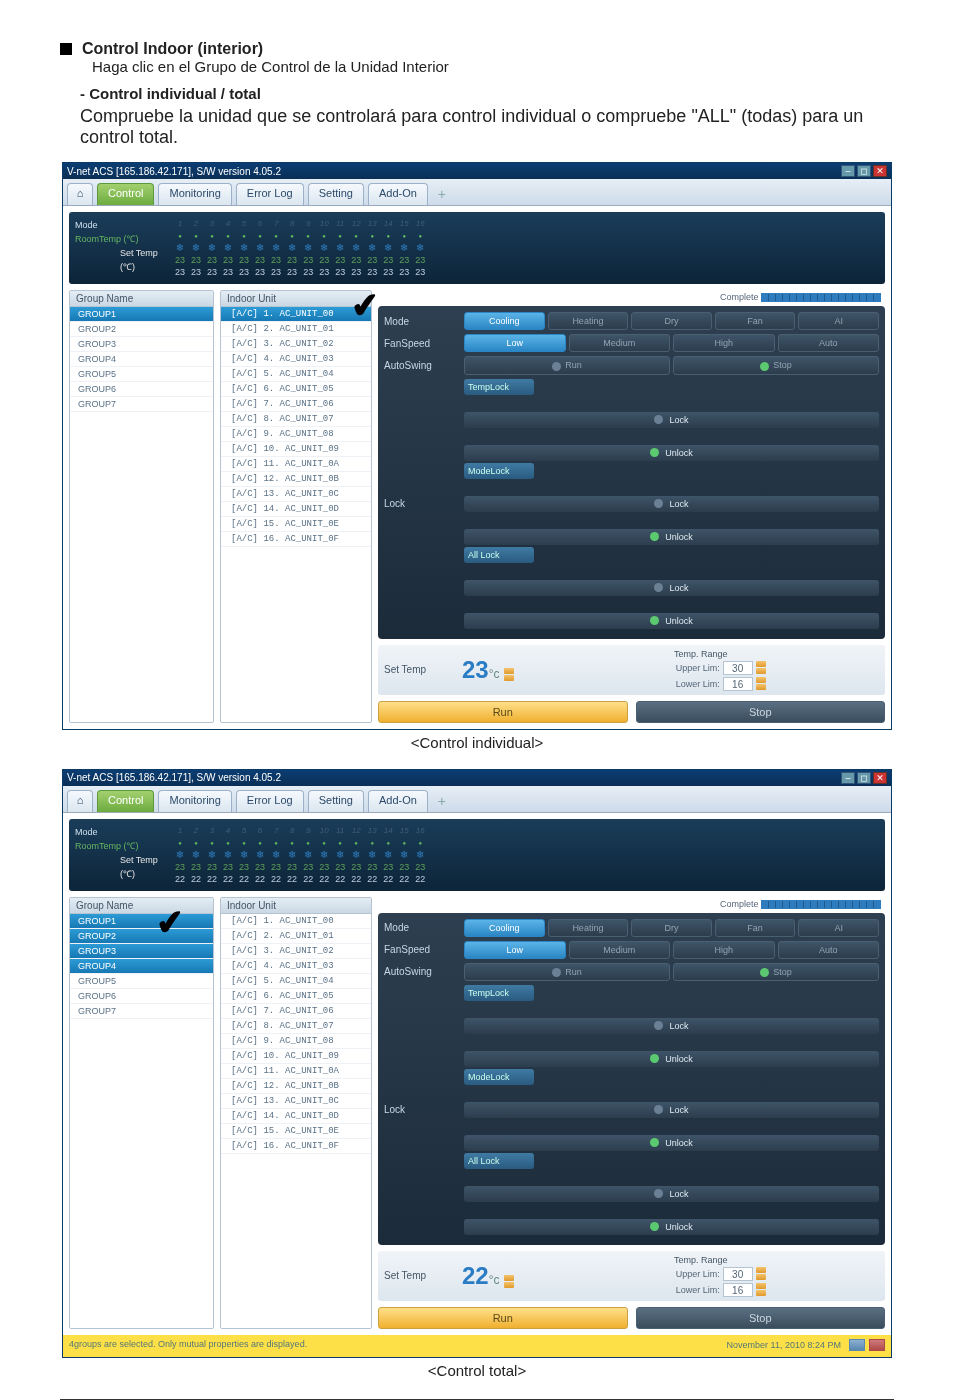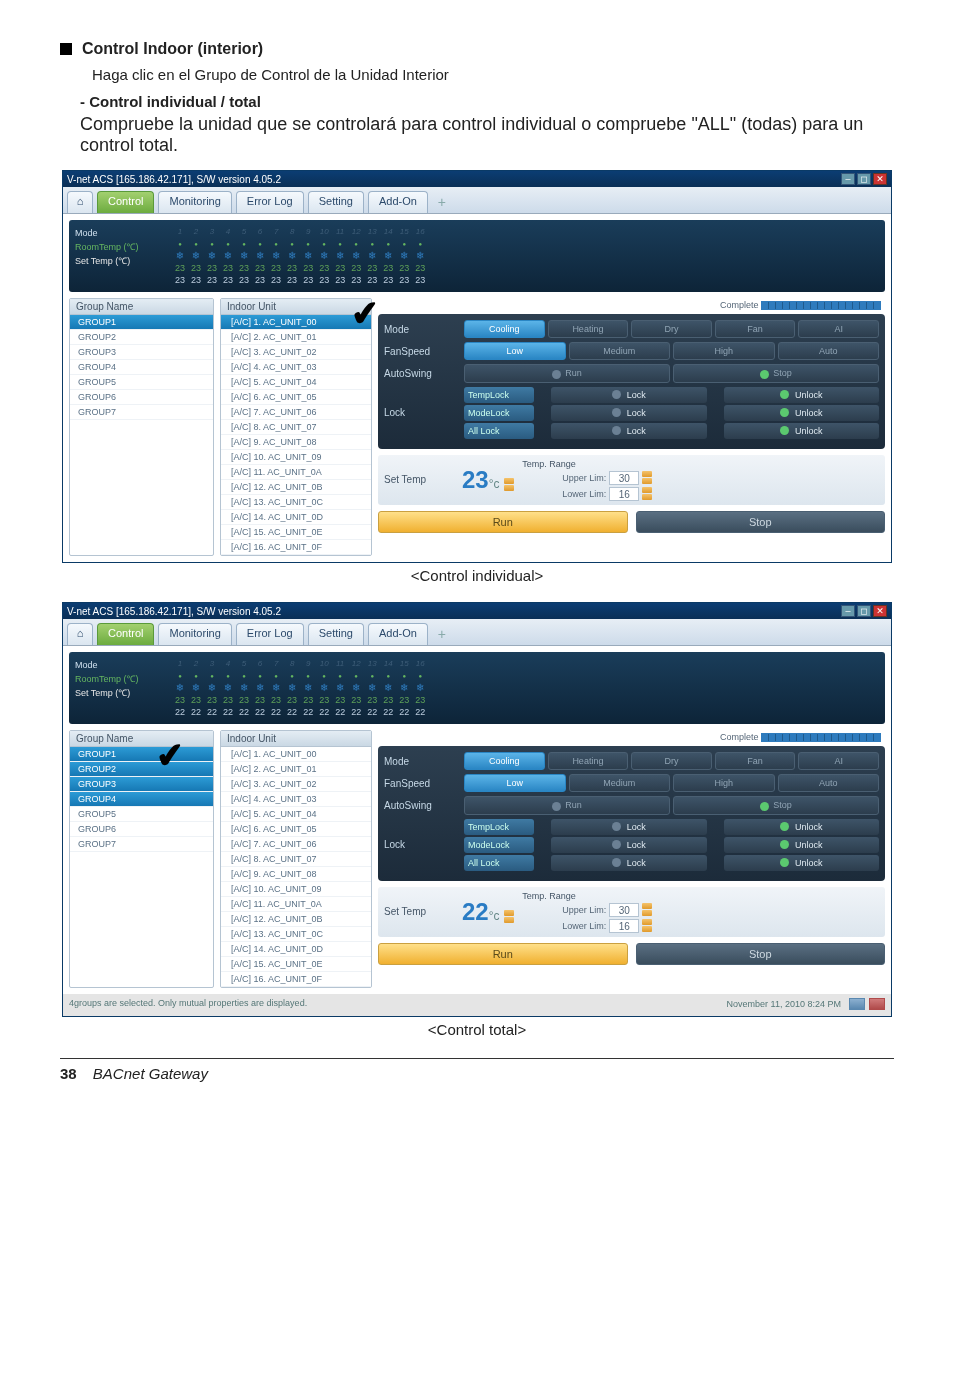--- a/index.html
+++ b/index.html
@@ -14,39 +14,39 @@
   .page {
     padding: 40px 60px 20px 60px;
   }
   .header-section {
     font-style: italic;
     font-size: 15px;
     border-bottom: 1px solid #333;
     padding-bottom: 4px;
     margin-bottom: 50px;
   }
-  .heading-block { margin-bottom: 8px; }
+  .heading-block { margin-bottom: 0; }
   .heading-square {
     display: inline-block;
     width: 12px; height: 12px;
     background: #000;
     vertical-align: middle;
     margin-right: 6px;
   }
   .heading-text { font-weight: bold; font-size: 16px; vertical-align: middle; }
   .sub-text { margin-left: 32px; margin-bottom: 10px; font-size: 15px; }
   .sub-bold { font-weight: bold; margin-left: 20px; font-size: 15px; margin-bottom: 4px; }
   .sub-desc { margin-left: 20px; font-size: 18px; margin-bottom: 14px; }
 
   
   .app-window {
     width: 830px;
     margin: 6px auto 4px auto;
     border: 1px solid #0a3a66;
-    background: #e5e5e5;
+    background: #fde047;
     font-size: 10px;
   }
   .titlebar {
     background: linear-gradient(#0b3d73, #0a2f56);
     color: #fff;
     padding: 2px 4px;
     display: flex;
     justify-content: space-between;
     align-items: center;
     font-size: 10px;
@@ -83,21 +83,21 @@
     padding:6px;
     display:flex;
     color:#c6d8e6;
     margin-bottom:6px;
     font-size:9px;
   }
   .overview-labels { width:100px; }
   .overview-labels div { line-height:14px; }
   .ov-row-label.m { color:#cfe0ee; }
   .ov-row-label.r { color:#64b560; }
-  .ov-row-label.s { color:#e6e6e6; }
+  .ov-row-label.s { color:#e6e6e6;margin-left:45px; }
   .overview-units { display:flex; flex:1; gap:6px; }
   .ov-unit { text-align:center; line-height:12px; }
   .ov-num { color:#3e5d78; font-style:italic; font-size:8px;}
   .ov-dot { color:#64b560; font-size:6px; }
   .ov-icon { color:#2e7bbd; font-size:10px; }
   .ov-r { color:#5ea058; font-size:9px;}
   .ov-s { color:#bcd; font-size:9px;}
 
   .main-row { display:flex; gap:6px; }
   .panel-box { border:1px solid #b5c4d2; border-radius:2px; }
@@ -106,21 +106,21 @@
     color:#456; font-size:10px;
     padding:2px 6px;
     border-bottom:1px solid #b5c4d2;
   }
   .group-panel { width:145px; }
   .group-list { list-style:none; }
   .group-list li { padding:2px 8px; font-size:9px; color:#5a7186; border-bottom:1px solid #eef2f6;}
   .group-list li.sel { background: linear-gradient(#2c9bd6,#1678b4); color:#fff; }
 
   .unit-panel { width:152px; position:relative; }
-  .unit-list { list-style:none; }
+  .unit-list { list-style:none;font-family:Liberation Mono, monospace; }
   .unit-list li { padding:2px 10px; font-size:9px; color:#5a7186; border-bottom:1px solid #eef2f6;}
   .unit-list li.sel { background: linear-gradient(#2c9bd6,#1678b4); color:#fff; }
   .checkmark {
     position:absolute; top:-6px; right:-8px;
     font-size:34px; color:#000; font-weight:bold;
     transform: rotate(-5deg);
   }
   .group-panel { position:relative; }
   .group-panel .checkmark-g { position:absolute; top:4px; left:86px; font-size:34px; color:#000; font-weight:bold; transform: rotate(-5deg); }
 
@@ -129,28 +129,28 @@
   .progress-bar { display:inline-block; width:120px; height:9px; background: repeating-linear-gradient(90deg,#2e7bbd 0 6px,#1e5a8d 6px 7px); vertical-align:middle; border:1px solid #2e7bbd;}
   .ctrl-section { background: linear-gradient(#2d3f50,#1c2b3a); border-radius:4px; padding:6px; color:#e0eaf1; }
   .ctrl-row { display:flex; align-items:center; margin-bottom:4px; }
   .ctrl-label { width:80px; font-size:10px; color:#c6d8e6; }
   .btn-grp { display:flex; gap:3px; flex:1; }
   .cbtn { flex:1; text-align:center; padding:3px 0; border-radius:3px; font-size:9px; background: linear-gradient(#3e5468,#2c3d4d); color:#90a4b4; border:1px solid #4a5f72;}
   .cbtn.on { background: linear-gradient(#5bb4e8,#2a86c4); color:#fff; border-color:#2a86c4;}
   .radio-dot { width:9px; height:9px; border-radius:50%; background:#6b8094; margin-right:4px; display:inline-block; vertical-align:middle;}
   .radio-dot.on { background:#5bc96f; }
   .lock-rows { display:flex; flex-direction:column; gap:2px; }
-  .lock-row { display:flex; gap:17px; }
+  .lock-row { display:flex; gap:17px;flex-direction:column; }
   .lock-label { width:70px; font-size:9px; color:#cfe; background: linear-gradient(#3f7aa3,#2a5b80); padding:3px 4px; border-radius:3px;}
   .lock-btn { flex:1; display:flex; align-items:center; justify-content:center; gap:2px; background: linear-gradient(#3e5468,#2c3d4d); border-radius:3px; font-size:9px; padding:3px 0;}
   .settemp-box { margin-top:6px; background: linear-gradient(#f0f4f8,#dde6ee); border-radius:3px; padding:4px 6px; display:flex; gap:8px; align-items:center;}
   .st-title { font-size:10px; color:#456; width:70px;}
   .big-temp { font-size:24px; color:#2a7cc4; font-weight:bold; flex:0 0 auto;}
   .degc { font-size:12px; color:#688; }
-  .range-col { display:flex; flex-direction:column; gap:2px; flex:1; align-items:flex-start;}
+  .range-col { display:flex; flex-direction:column; gap:2px; flex:1; align-items:center;}
   .range-title { font-size:9px; color:#456; }
   .range-row { display:flex; align-items:center; gap:3px; font-size:9px; color:#567;margin-left:40px;}
   .range-val { width:30px; height:14px; border:1px solid #b5c4d2; background:#fff; text-align:center; font-size:10px; line-height:14px;}
   .stepper { display:flex; flex-direction:column; gap:1px; }
   .step-btn { width:10px; height:6px; background:linear-gradient(#f5c36b,#e09a2c); border-radius:1px;}
   .action-row { display:flex; gap:8px; margin-top:6px; }
   .run-btn { flex:1; background: linear-gradient(#ffe08a,#f0b030); border:1px solid #caa040; border-radius:3px; text-align:center; padding:4px 0; color:#5a4a1a; font-size:11px;}
   .stop-btn { flex:1; background: linear-gradient(#5a6f82,#3a4d5d); border:1px solid #4a5f72; border-radius:3px; text-align:center; padding:4px 0; color:#cdd8e0; font-size:11px;}
 
   .statusbar { display:flex; justify-content:space-between; padding:4px 6px 6px 6px; font-size:9px; color:#577; }

